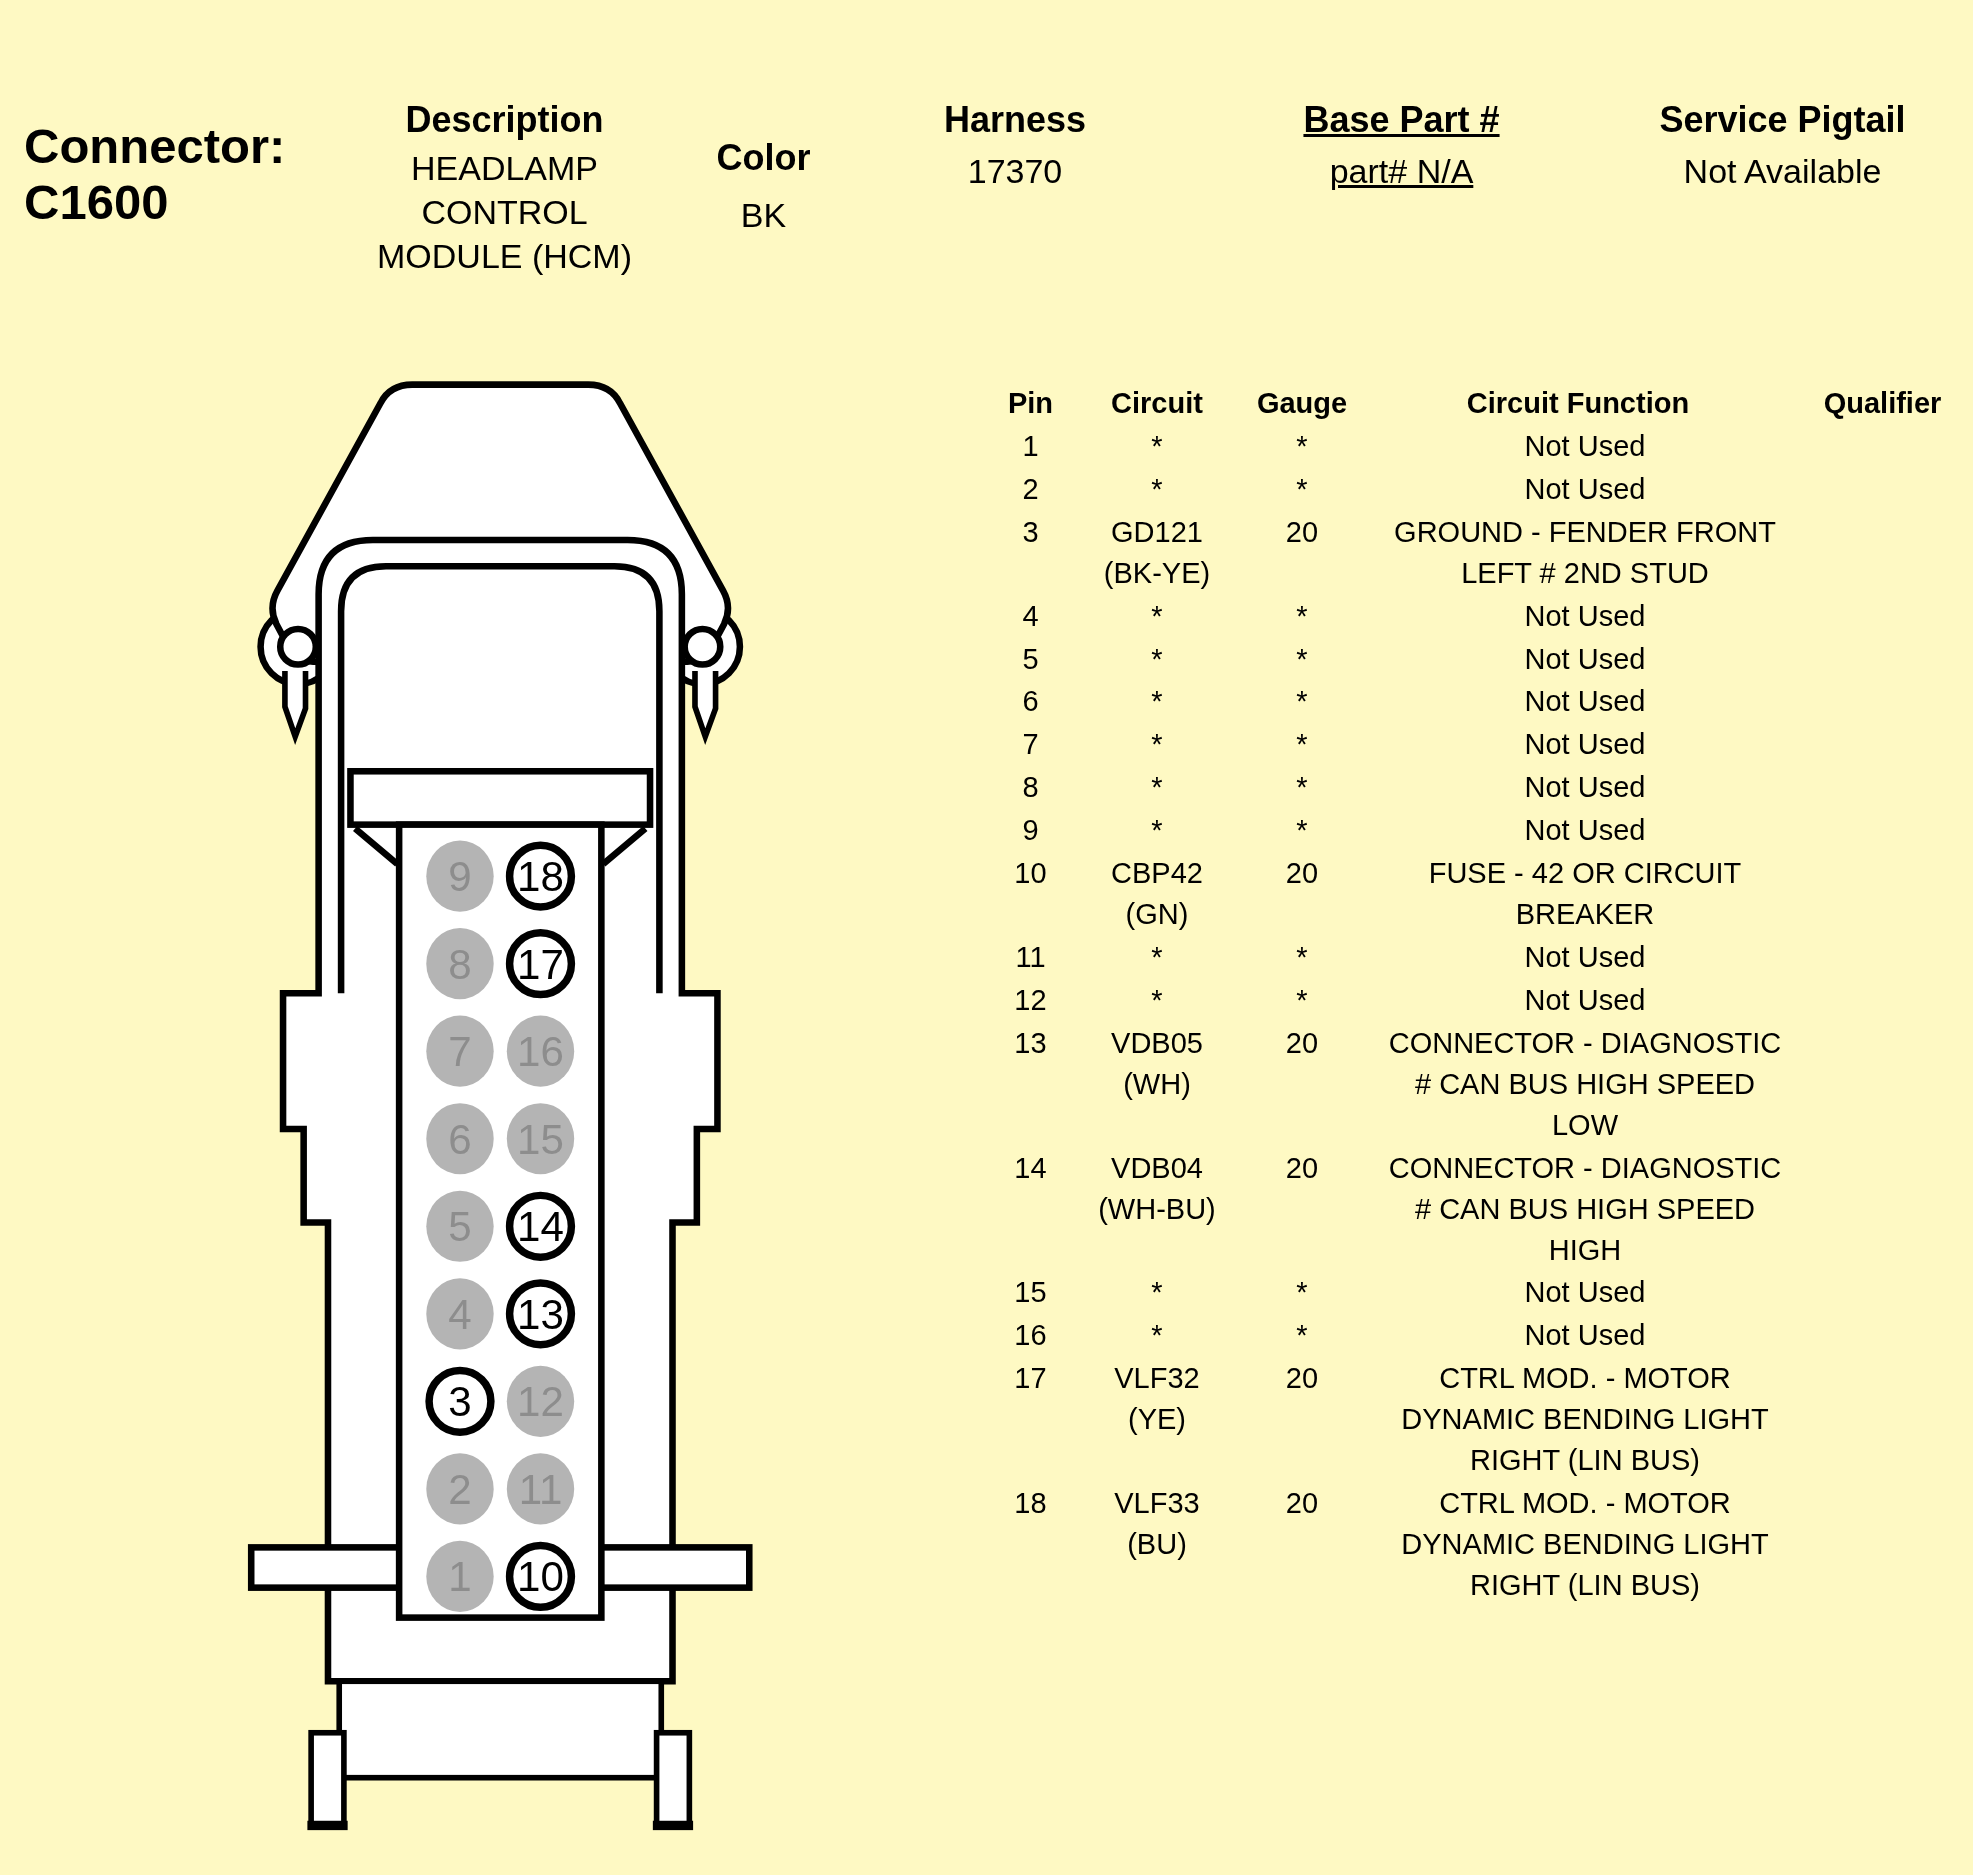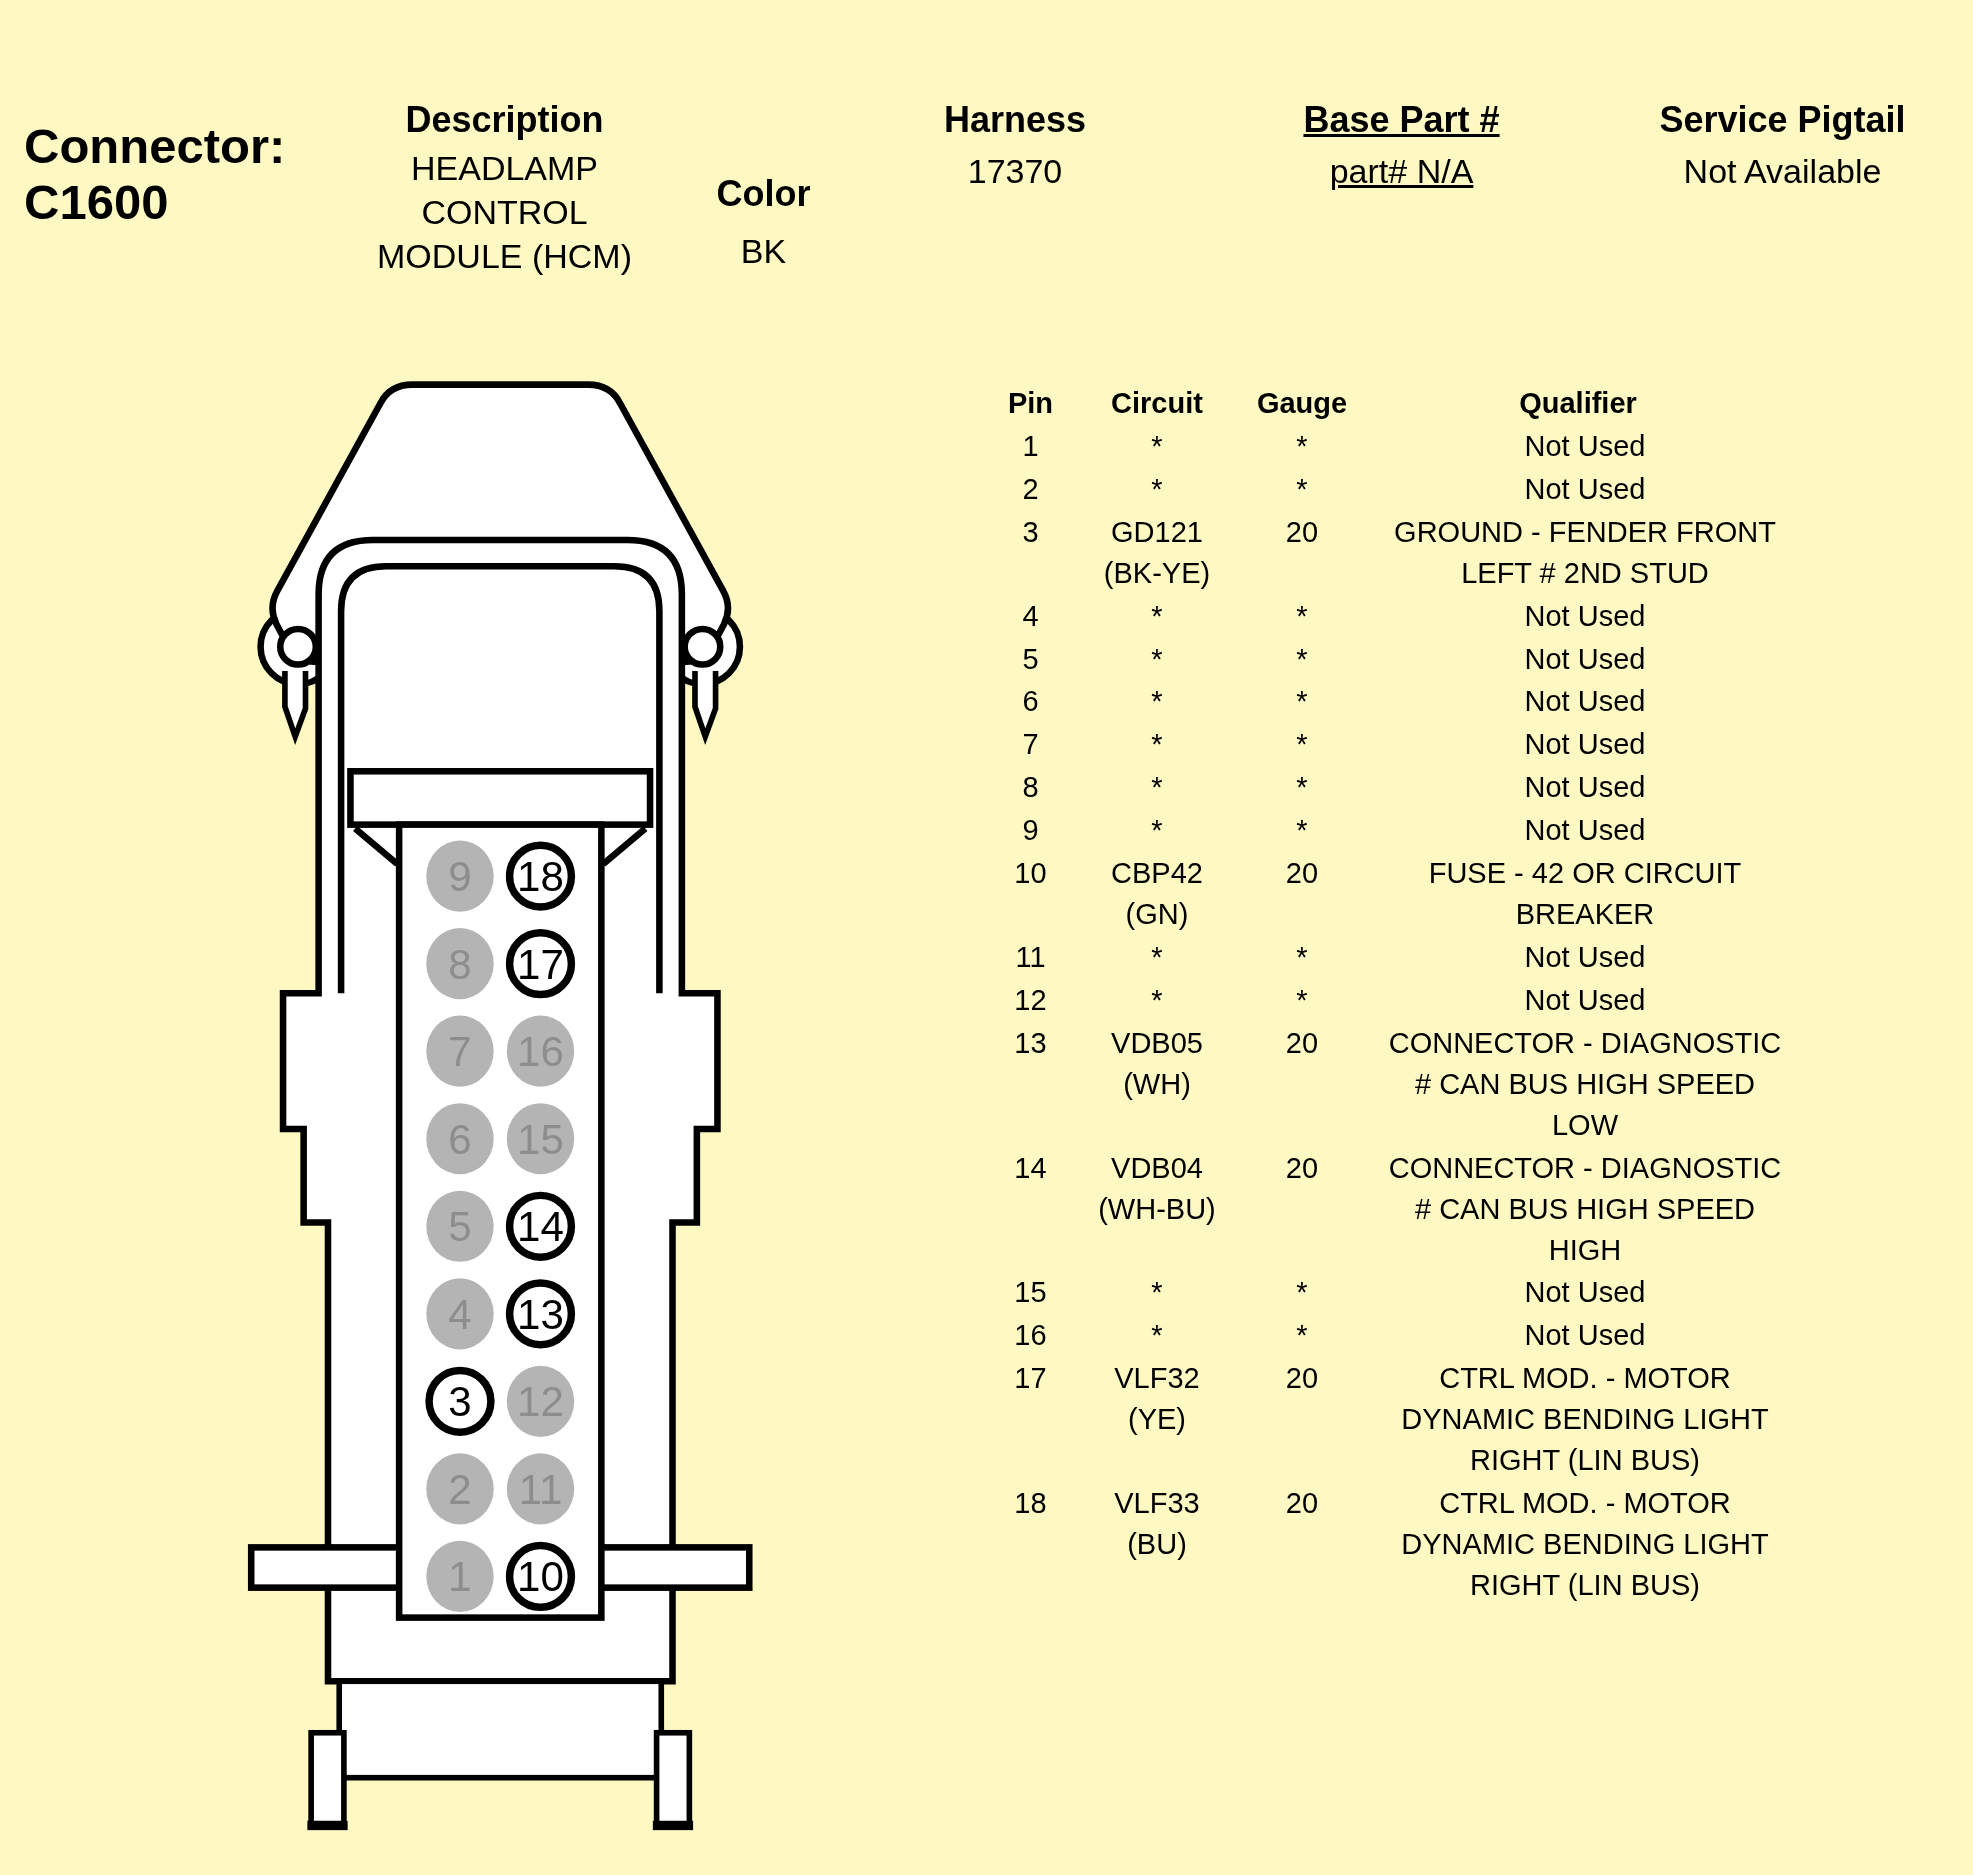--- a/index.html
+++ b/index.html
@@ -8,21 +8,21 @@
     font-family:"Liberation Sans","DejaVu Sans",sans-serif;color:#000;overflow:hidden;
   }
   .abs{position:absolute;}
   
   .connector-title{left:24px;top:118px;font-size:49px;font-weight:bold;line-height:56px;}
   .hdr-block{text-align:center;}
   .hdr-label{font-weight:bold;font-size:36px;line-height:37px;}
   .hdr-value{font-size:34px;line-height:44px;}
   .desc-block{left:364px;top:101px;width:281px;}
   .desc-vals{margin-top:7.5px;}
-  .color-block{left:698px;top:139px;width:131px;margin-top:36px;}
+  .color-block{left:698px;top:139px;width:131px;}
   .color-block .hdr-value{margin-top:17px;}
   .harness-block{left:912px;top:101px;width:206px;}
   .harness-block .hdr-value{margin-top:11.2px;}
   .basepart-block{left:1275px;top:101px;width:253px;text-decoration:underline;}
   .basepart-block .hdr-value{margin-top:11.2px;}
   .pigtail-block{left:1642px;top:101px;width:281px;}
   .pigtail-block .hdr-value{margin-top:11px;}
   
   .tbl-grid{display:grid;grid-template-columns:75px 178px 112px 440px 169px;}
   .tbl-header{left:993px;top:383px;width:974px;font-weight:bold;font-size:34px;line-height:37px;}
@@ -183,20 +183,21 @@
           <circle cx="577" cy="1683" r="33" fill="#ffffff" stroke="#000000" stroke-width="8"></circle>
           <text x="577" y="1699" class="pin-num" fill="#000000">10</text>
         </g>
       </g>
   </svg>
 
   <div class="abs tbl-header tbl-grid">
     <div class="cell">Pin</div>
     <div class="cell">Circuit</div>
     <div class="cell">Gauge</div>
+    <div class="cell">Circuit Function</div>
     <div class="cell">Qualifier</div>
   </div>
 
   <div class="abs tbl-body" id="tbl-body">
       <div class="tbl-grid t-row">
         <div class="cell c-pin">
           <div>1</div>
         </div>
         <div class="cell c-circuit">
           <div>*</div>

